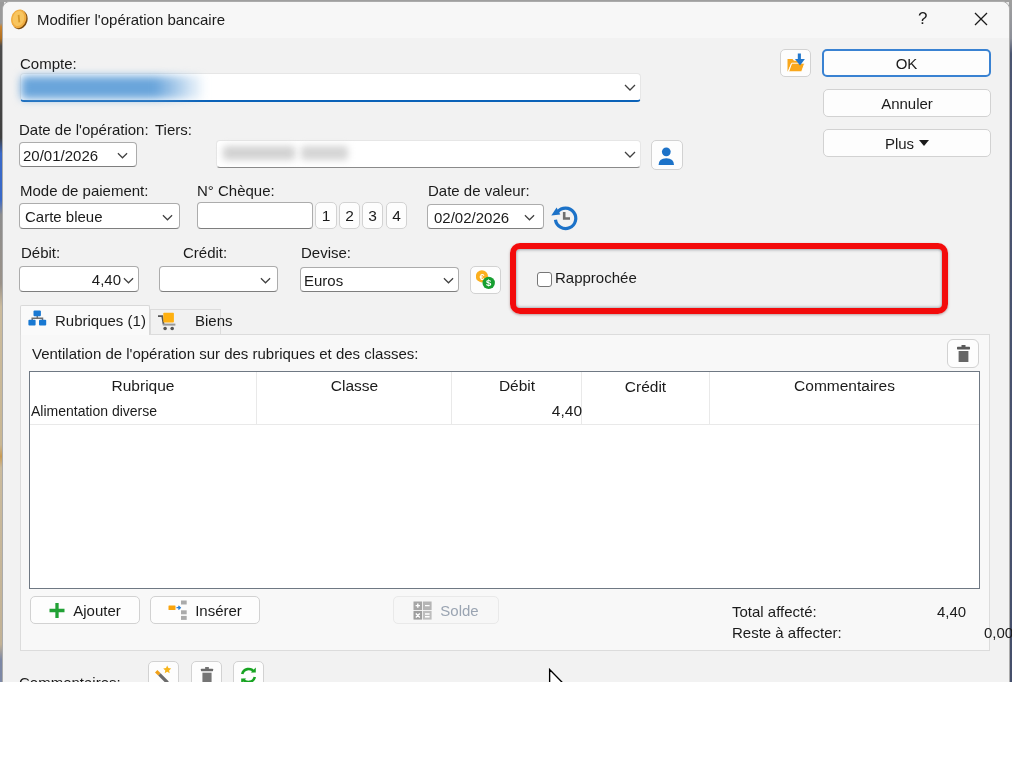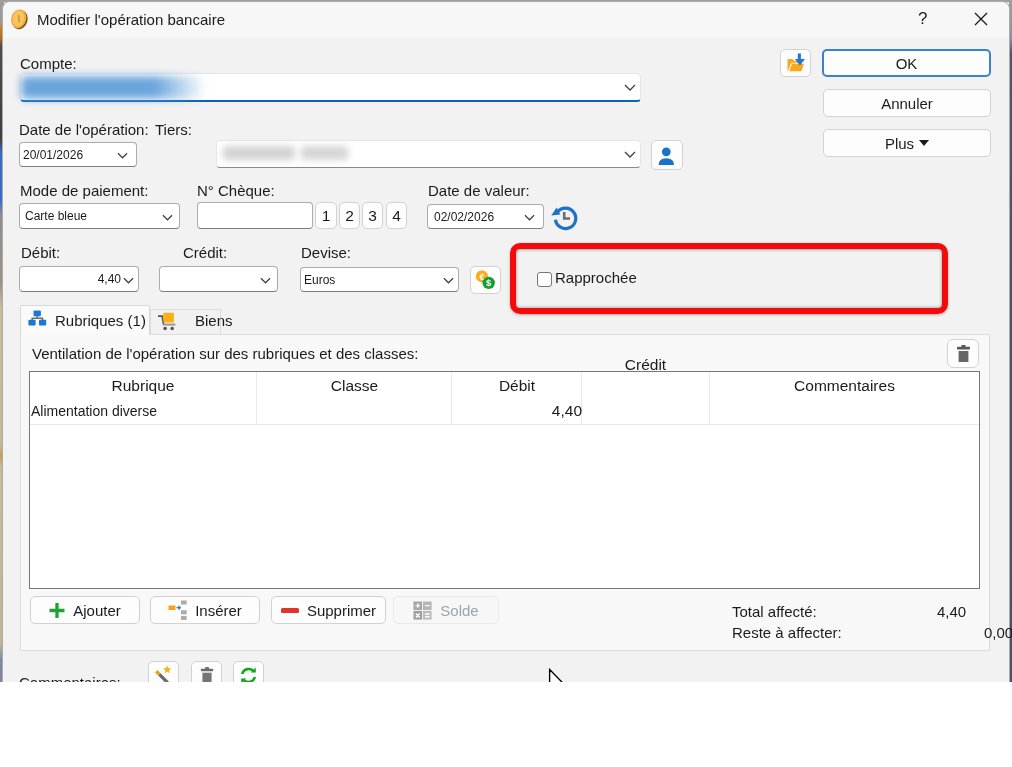--- a/index.html
+++ b/index.html
@@ -22,21 +22,21 @@
 #tbar{left:3px;top:2px;width:1006px;height:36px;background:#f7f7f7;border-radius:8px 8px 0 0;}
 .lbl{position:absolute;white-space:nowrap;}
 
 .fld{position:absolute;background:#fff;border:1px solid #e6e6e6;border-bottom:1px solid #8a8a8a;border-radius:4px;}
 
 .box{position:absolute;background:#fff;border:1px solid #acacac;border-bottom-color:#7e7e7e;border-radius:4px;}
 .btn{position:absolute;background:#fdfdfd;border:1px solid #d2d2d2;border-radius:5px;
  display:flex;align-items:center;justify-content:center;gap:8px;}
 .chev{position:absolute;}
 .tc{text-align:center;font-size:15.5px;}
-.ctext{position:absolute;top:50%;transform:translateY(-50%);white-space:nowrap;font-size:12px;}
+.ctext{position:absolute;top:50%;transform:translateY(-50%);white-space:nowrap;font-size:15px;}
 </style>
 </head>
 <body>
 <div id="s">
   <div class="abs" id="bgleft"></div>
   <div class="abs" id="bgright"></div>
   <div class="abs" id="bgtop"></div>
   <div class="abs" id="bgbottom"></div>
 
   <div class="blob" style="left:290px;top:759px;width:44px;height:6px;background:#bf6a66;"></div>
@@ -193,47 +193,41 @@
 
   <div class="abs" style="left:29px;top:371px;width:951px;height:218px;background:#fff;border:1px solid #6f7883;"></div>
   <div class="abs" style="left:256px;top:372px;width:1px;height:52px;background:#e9e9e9;"></div>
   <div class="abs" style="left:451px;top:372px;width:1px;height:52px;background:#e9e9e9;"></div>
   <div class="abs" style="left:581px;top:372px;width:1px;height:52px;background:#e9e9e9;"></div>
   <div class="abs" style="left:709px;top:372px;width:1px;height:52px;background:#e9e9e9;"></div>
   <div class="abs" style="left:30px;top:424px;width:949px;height:1px;background:#e9e9e9;"></div>
   <div class="lbl tc" style="left:29px;top:377px;width:228px;">Rubrique</div>
   <div class="lbl tc" style="left:257px;top:377px;width:195px;">Classe</div>
   <div class="lbl tc" style="left:452px;top:377px;width:130px;">Débit</div>
-  <div class="lbl tc" style="left:582px;top:356px;width:127px;">Crédit</div>
+  <div class="lbl tc" style="left:582px;top:378px;width:127px;">Crédit</div>
   <div class="lbl tc" style="left:709px;top:377px;width:271px;">Commentaires</div>
   <div class="lbl" style="left:31px;top:403px;font-size:14px;">Alimentation diverse</div>
   <div class="lbl" style="left:452px;top:402px;width:130px;text-align:right;font-size:15.5px;">4,40</div>
 
   <div class="btn" style="left:30px;top:596px;width:110px;height:28px;">
     <svg width="16" height="17" viewBox="0 0 16 17">
         <path d="M8 1 v15 M0.5 8.5 h15" stroke="#21a135" stroke-width="3.3"></path>
       </svg>
     <span>Ajouter</span>
   </div>
   <div class="btn" style="left:150px;top:596px;width:110px;height:28px;">
     <svg width="19" height="20" viewBox="0 0 19 20">
       <rect x="0.5" y="5.5" width="7" height="4.5" rx="0.5" fill="#f9a40d"></rect>
       <path d="M8.5 7.7 h3.5 m-1.6 -1.8 l1.9 1.8 -1.9 1.8" stroke="#2a7fd4" stroke-width="1.3" fill="none"></path>
       <rect x="13" y="0.5" width="5.7" height="4" fill="#ababab"></rect>
       <rect x="13" y="10.3" width="5.7" height="4" fill="#ababab"></rect>
       <rect x="13" y="15.9" width="5.7" height="4" fill="#ababab"></rect>
     </svg>
     <span>Insérer</span>
   </div>
-  <div class="btn" style="left:271px;top:596px;width:115px;height:28px;">
-    <svg width="18" height="5" viewBox="0 0 18 5">
-        <rect x="0" y="0" width="18" height="5" rx="1.5" fill="#e03329"></rect>
-      </svg>
-    <span>Supprimer</span>
-  </div>
   <div class="btn" style="left:393px;top:596px;width:106px;height:28px;background:#f7f7f7;border-color:#e9e9e9;color:#9aa4b2;">
     <svg width="19" height="19" viewBox="0 0 19 19">
       <rect x="0.5" y="0.5" width="8.6" height="8.6" fill="#a6a6a6"></rect>
       <rect x="10" y="0.5" width="8.6" height="8.6" fill="#b5b5b5"></rect>
       <rect x="0.5" y="10" width="8.6" height="8.6" fill="#9e9e9e"></rect>
       <rect x="10" y="10" width="8.6" height="8.6" fill="#bdbdbd"></rect>
       <path d="M4.8 2.4 v4.4 M2.6 4.6 h4.4 M12 4.6 h4.6 M2.8 12.4 l4 4 M6.8 12.4 l-4 4 M12 13 h4.6 M12 15.8 h4.6" stroke="#fff" stroke-width="1.4"></path>
     </svg>
     <span>Solde</span>
   </div>

